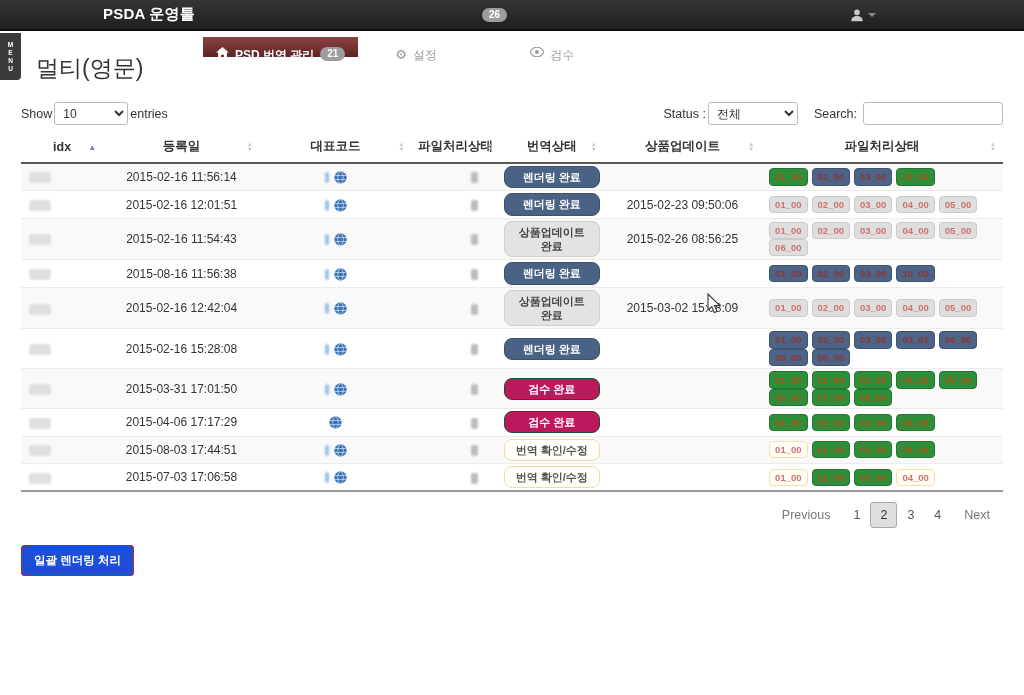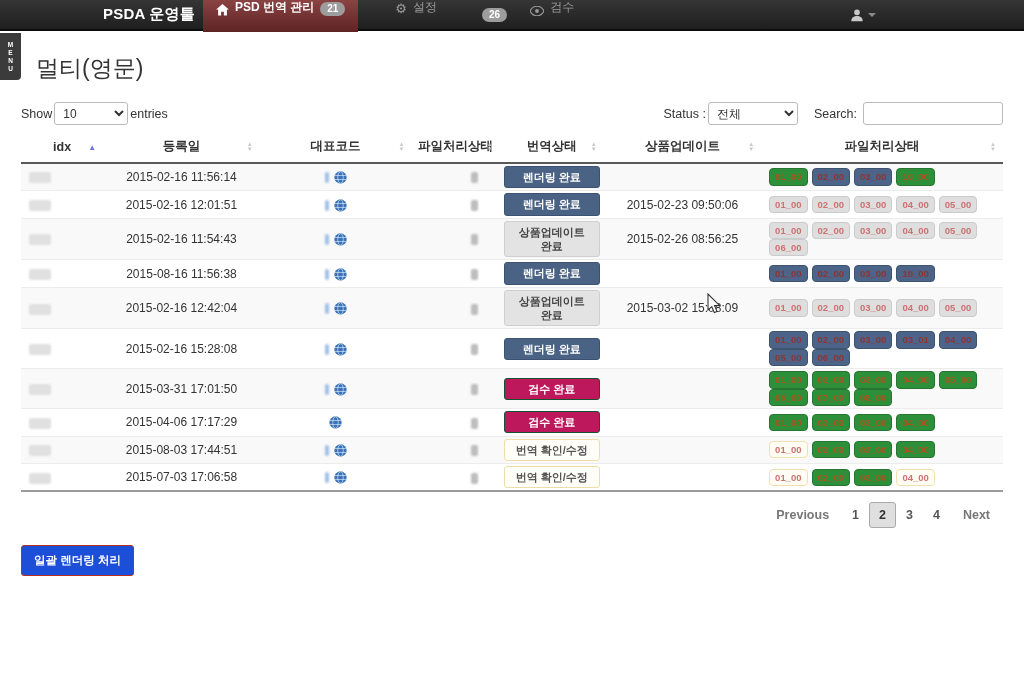--- a/index.html
+++ b/index.html
@@ -9,21 +9,21 @@
     font-family:"Liberation Sans", sans-serif; color:#333;
   }
 
   
   .navbar {
     height:31px; display:flex; align-items:stretch;
     background:linear-gradient(#353535,#1f1f1f);
     border-bottom:2px solid #0d0d0d; font-size:12px; color:#9a9a9a;
   }
   .brand { margin-left:103px; align-self:center; color:#fff; font-size:15px; font-weight:bold; letter-spacing:.2px; }
-  .nav-item { display:flex; align-items:flex-end; gap:6px; padding:16px 13px; cursor:default; color:#9a9a9a; }
+  .nav-item { display:flex; align-items:flex-start; gap:6px; padding:10px 13px; cursor:default; color:#9a9a9a;margin-top:37px; }
   .nav-item.active {
     margin-left:8px; background:linear-gradient(#8a4343,#5e2323); color:#fff; font-weight:bold;
   }
   .nav-badge {
     background:#9d9d9d; color:#fff; font-size:10px; font-weight:bold;
     border-radius:9px; padding:2px 7px; line-height:1;
   }
   .nav-badge.standalone { align-self:center; margin-left:32px; }
   .nav-item.settings { margin-left:24px; }
   .nav-item.review { margin-left:10px; }
@@ -76,39 +76,39 @@
   td.c-file { text-align:left; padding-left:8px; }
 
   .redact { display:inline-block; border-radius:2px; filter:blur(1px); vertical-align:middle; }
   .redact-idx { width:22px; height:11px; background:#e0e0e0; }
   .redact-code { width:4px; height:11px; background:#9dc0e8; margin-right:5px; }
   .redact-ovs { width:7px; height:11px; background:#bdbdbd; }
 
   .globe { vertical-align:middle; }
 
   .st-badge {
-    display:inline-block; min-width:96px; padding:3px 8px; border-radius:3px;
+    display:inline-block; min-width:96px; padding:3px 8px; border-radius:8px;
     font-size:11px; font-weight:bold; line-height:1.3; cursor:pointer;
   }
   .st-navy  { background:#4a6385; border:1px solid #3d5270; color:#fff; }
   .st-gray  { background:#e3e3e3; border:1px solid #cfcfcf; color:#444; }
   .st-green { background:#be185d; border:1px solid #14532d; color:#fff; }
   .st-cream { background:#fffef8; border:1px solid #efdca6; color:#555; }
 
   .fb {
     display:inline-block; margin-right:4px; padding:2px 5px; border-radius:4px;
     font-size:9.5px; font-weight:bold; line-height:1.2; cursor:pointer;
   }
   .fb-green { background:#2e8f3a; border:1px solid #267631; color:#a8551c; }
   .fb-navy  { background:#4c6487; border:1px solid #3f546f; color:#8f3434; }
   .fb-gray  { background:#dedede; border:1px solid #cbcbcb; color:#cd7171; }
   .fb-cream { background:#fffdf4; border:1px solid #f1dfae; color:#cd7171; }
 
   
-  .pagination { margin:10px 21px 0; display:flex; justify-content:flex-end; align-items:center; font-size:12.5px; color:#666;font-weight:bold; }
+  .pagination { margin:10px 21px 0; display:flex; justify-content:flex-end; align-items:center; font-size:12.5px; color:#666; }
   .page-btn { padding:5px 9px; cursor:pointer; color:#555; border:1px solid transparent; border-radius:3px; }
   .page-btn.nav-word { color:#777; padding:5px 12px; }
   .page-btn.active { background:#dfdfdf; border-color:#aaa; color:#333; }
 
   
   .batch-btn {
     margin:17px 0 0 21px; display:inline-block; background:#1d4ed8; border:1px solid #b52b27;
     color:#fff; font-size:11.5px; font-weight:bold; padding:7px 12px; border-radius:3px;
     font-family:"Liberation Sans", sans-serif; cursor:pointer;
   }

